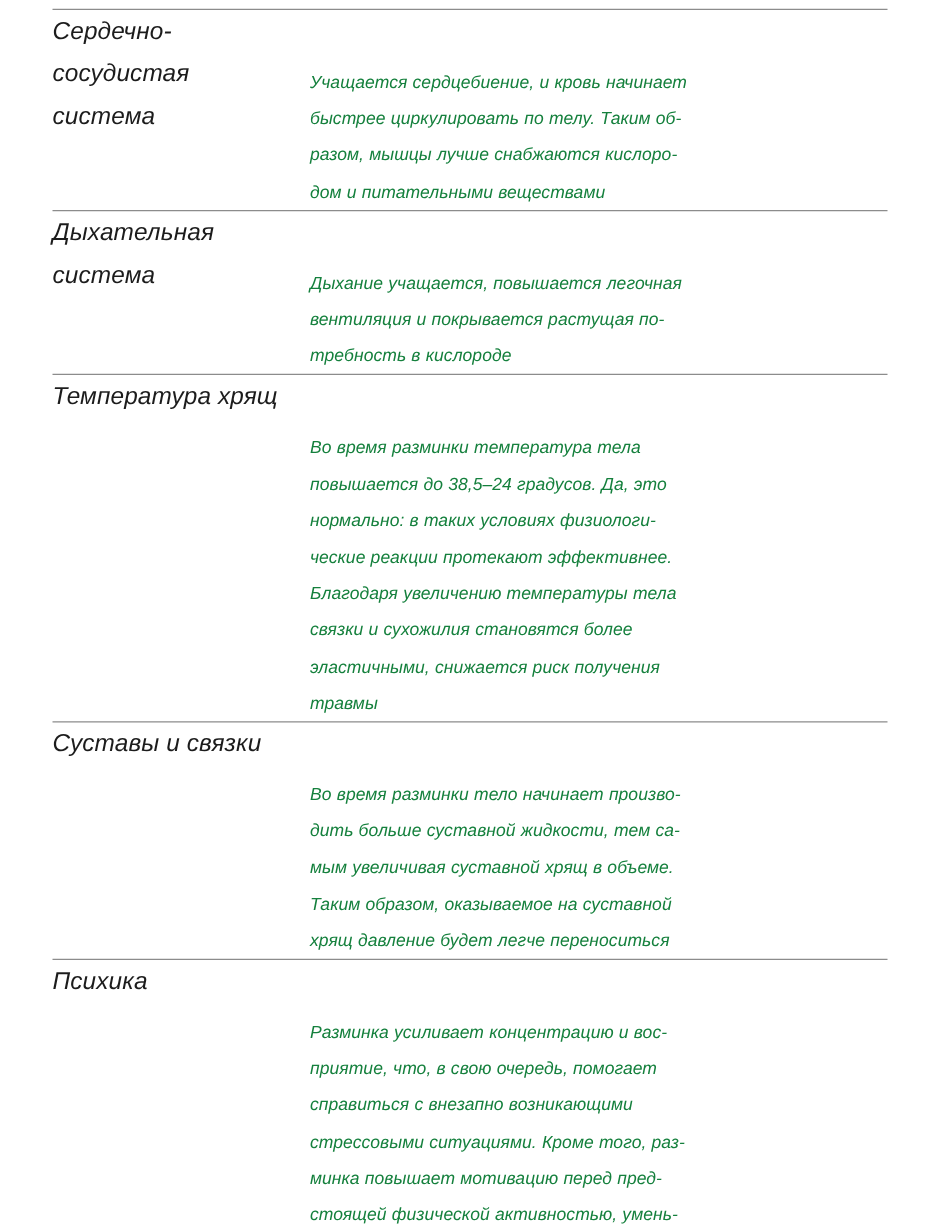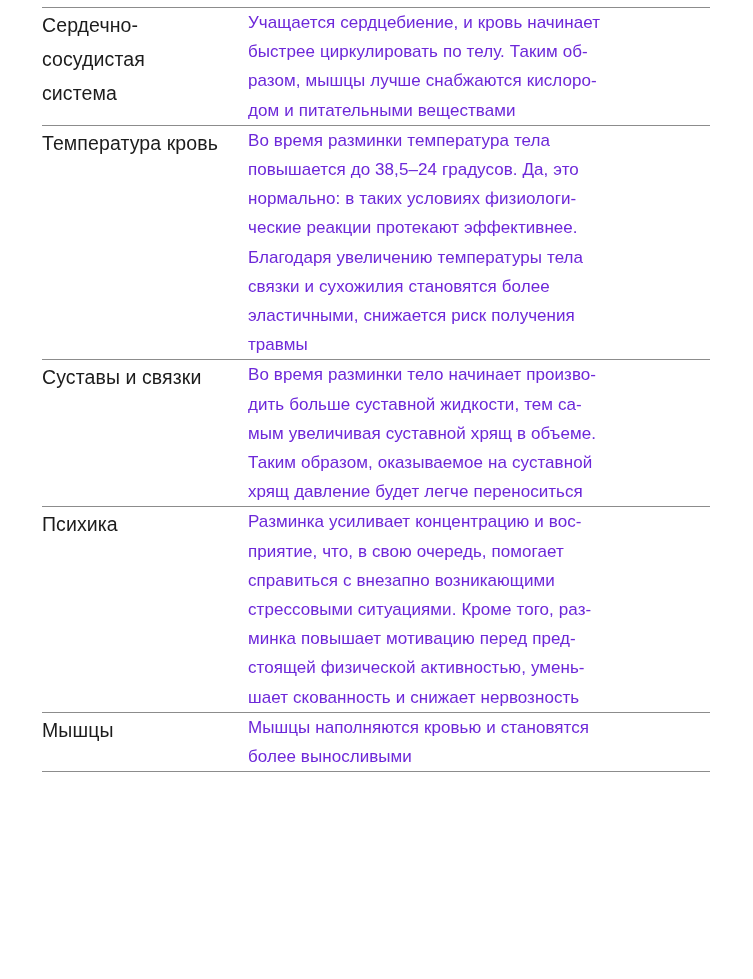--- a/index.html
+++ b/index.html
@@ -15,20 +15,21 @@
     font-family: "Liberation Sans", "DejaVu Sans", sans-serif;
     color: #1c1c1c;
     -webkit-font-smoothing: antialiased;
   }
 
   .page {
     position: relative;
     width: 753px;
     height: 979px;
     box-sizing: border-box;
+    font-style: italic;
   }
 
   
   .table-wrap {
     position: absolute;
     left: 42px;
     top: 7px;
     width: 668px;
   }
 
@@ -65,26 +66,27 @@
 
   .txt-system {
     font-size: 19.5px;
     line-height: 34px;
     letter-spacing: 0.1px;
     color: #1c1c1c;
     white-space: pre-line;
   }
 
   .txt-effect {
-    font-size: 17px;
+    font-size: 14px;
     line-height: 29.2px;
     letter-spacing: 0.05px;
-    color: #6d28d9;
+    color: #15803d;
     white-space: pre-line;
     word-spacing: 0.2px;
+    margin-top: 43px;
   }
 </style>
 </head>
 <body>
 
 <div class="page">
   <div class="table-wrap">
     <table class="info-table">
       <colgroup>
         <col class="col-system">
@@ -99,21 +101,32 @@
             </td>
             <td class="cell-effect">
               <div class="txt-effect">Учащается сердцебиение, и кровь начинает
 быстрее циркулировать по телу. Таким об-
 разом, мышцы лучше снабжаются кислоро-
 дом и питательными веществами</div>
             </td>
           </tr>
           <tr>
             <td class="cell-system">
-              <div class="txt-system">Температура кровь</div>
+              <div class="txt-system">Дыхательная
+система</div>
+            </td>
+            <td class="cell-effect">
+              <div class="txt-effect">Дыхание учащается, повышается легочная
+вентиляция и покрывается растущая по-
+требность в кислороде</div>
+            </td>
+          </tr>
+          <tr>
+            <td class="cell-system">
+              <div class="txt-system">Температура хрящ</div>
             </td>
             <td class="cell-effect">
               <div class="txt-effect">Во время разминки температура тела
 повышается до 38,5–24 градусов. Да, это
 нормально: в таких условиях физиологи-
 ческие реакции протекают эффективнее.
 Благодаря увеличению температуры тела
 связки и сухожилия становятся более
 эластичными, снижается риск получения
 травмы</div>

